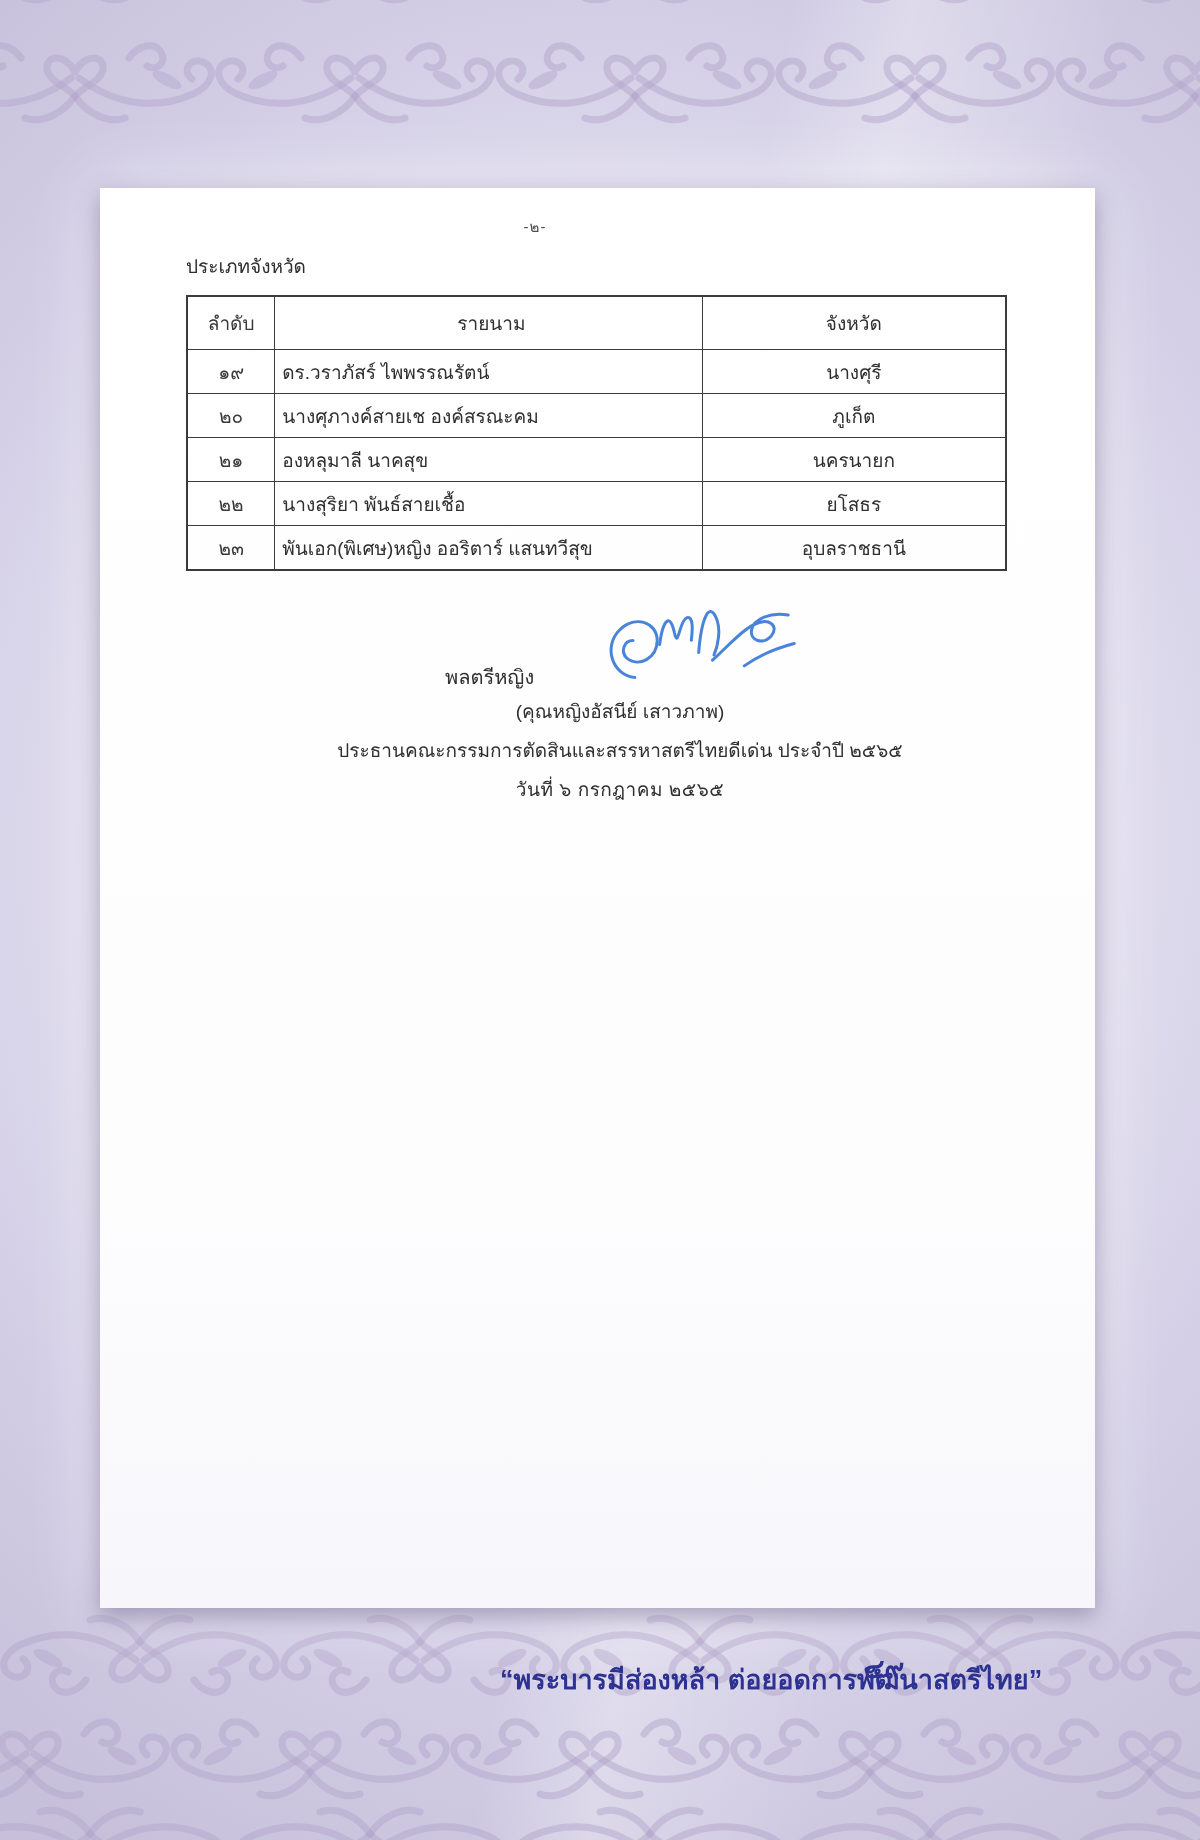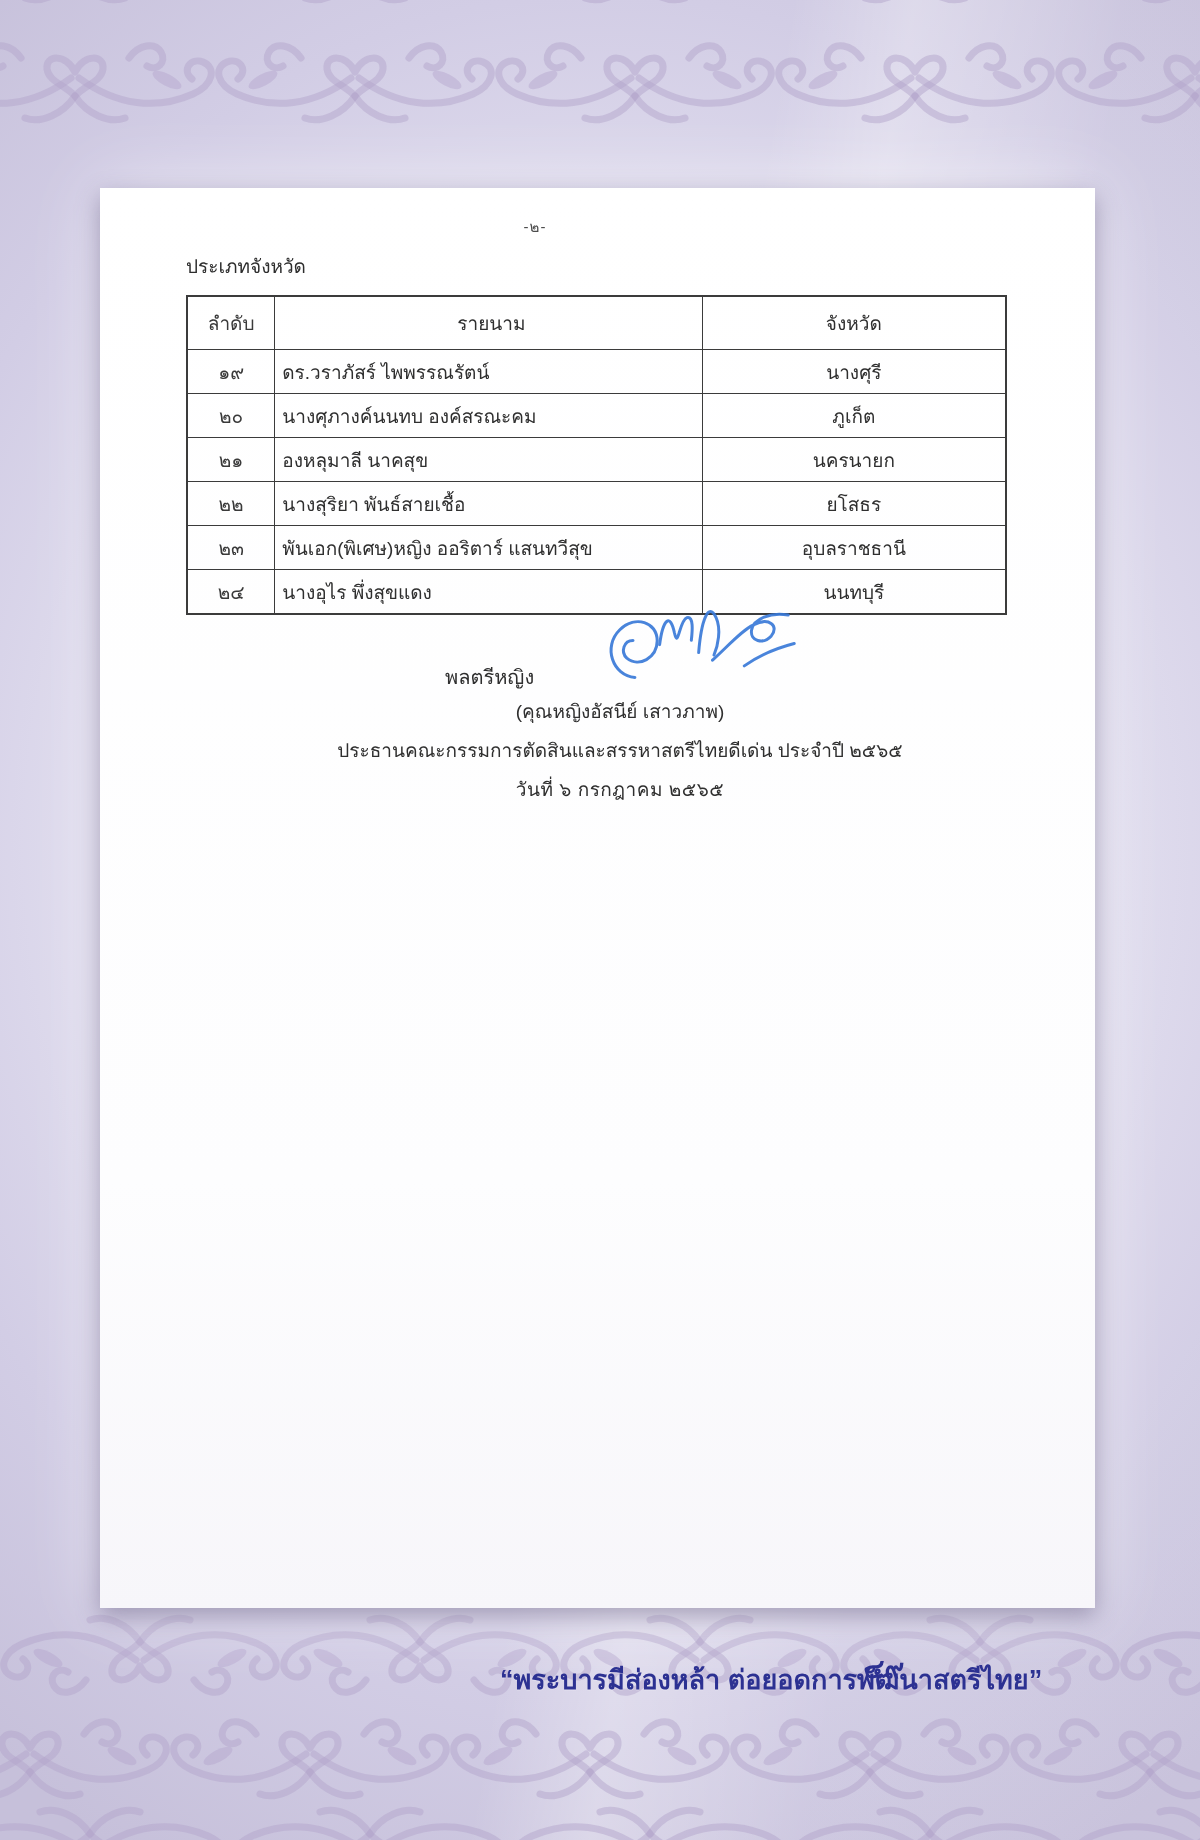--- a/index.html
+++ b/index.html
@@ -119,42 +119,37 @@
         </tr>
       </thead>
       <tbody>
           <tr>
             <td class="col-no">๑๙</td>
             <td class="col-name">ดร.วราภัสร์ ไพพรรณรัตน์</td>
             <td class="col-prov">นางศุรี</td>
           </tr>
           <tr>
             <td class="col-no">๒๐</td>
-            <td class="col-name">นางศุภางค์นนทบ องค์สรณะคม</td>
+            <td class="col-name">นางศุภางค์สายเช องค์สรณะคม</td>
             <td class="col-prov">ภูเก็ต</td>
           </tr>
           <tr>
             <td class="col-no">๒๑</td>
             <td class="col-name">องหลุมาลี นาคสุข</td>
             <td class="col-prov">นครนายก</td>
           </tr>
           <tr>
             <td class="col-no">๒๒</td>
             <td class="col-name">นางสุริยา พันธ์สายเชื้อ</td>
             <td class="col-prov">ยโสธร</td>
           </tr>
           <tr>
             <td class="col-no">๒๓</td>
             <td class="col-name">พันเอก(พิเศษ)หญิง ออริตาร์ แสนทวีสุข</td>
             <td class="col-prov">อุบลราชธานี</td>
-          </tr>
-          <tr>
-            <td class="col-no">๒๔</td>
-            <td class="col-name">นางอุไร พึ่งสุขแดง</td>
-            <td class="col-prov">นนทบุรี</td>
           </tr>
         </tbody>
     </table>
 
     <div class="sig-rank">พลตรีหญิง</div>
 
     <svg class="sig-ink" viewBox="0 0 225 112">
       <g transform="rotate(-6 112 56)">
         <path d="M40,80 C18,76 11,46 30,31 C47,18 68,27 66,46 C64,63 45,71 34,60 C28,53 33,42 42,43"></path>
         <path d="M68,50 C74,25 82,19 84,40 C86,57 90,28 98,26 C105,25 102,40 100,49"></path>

